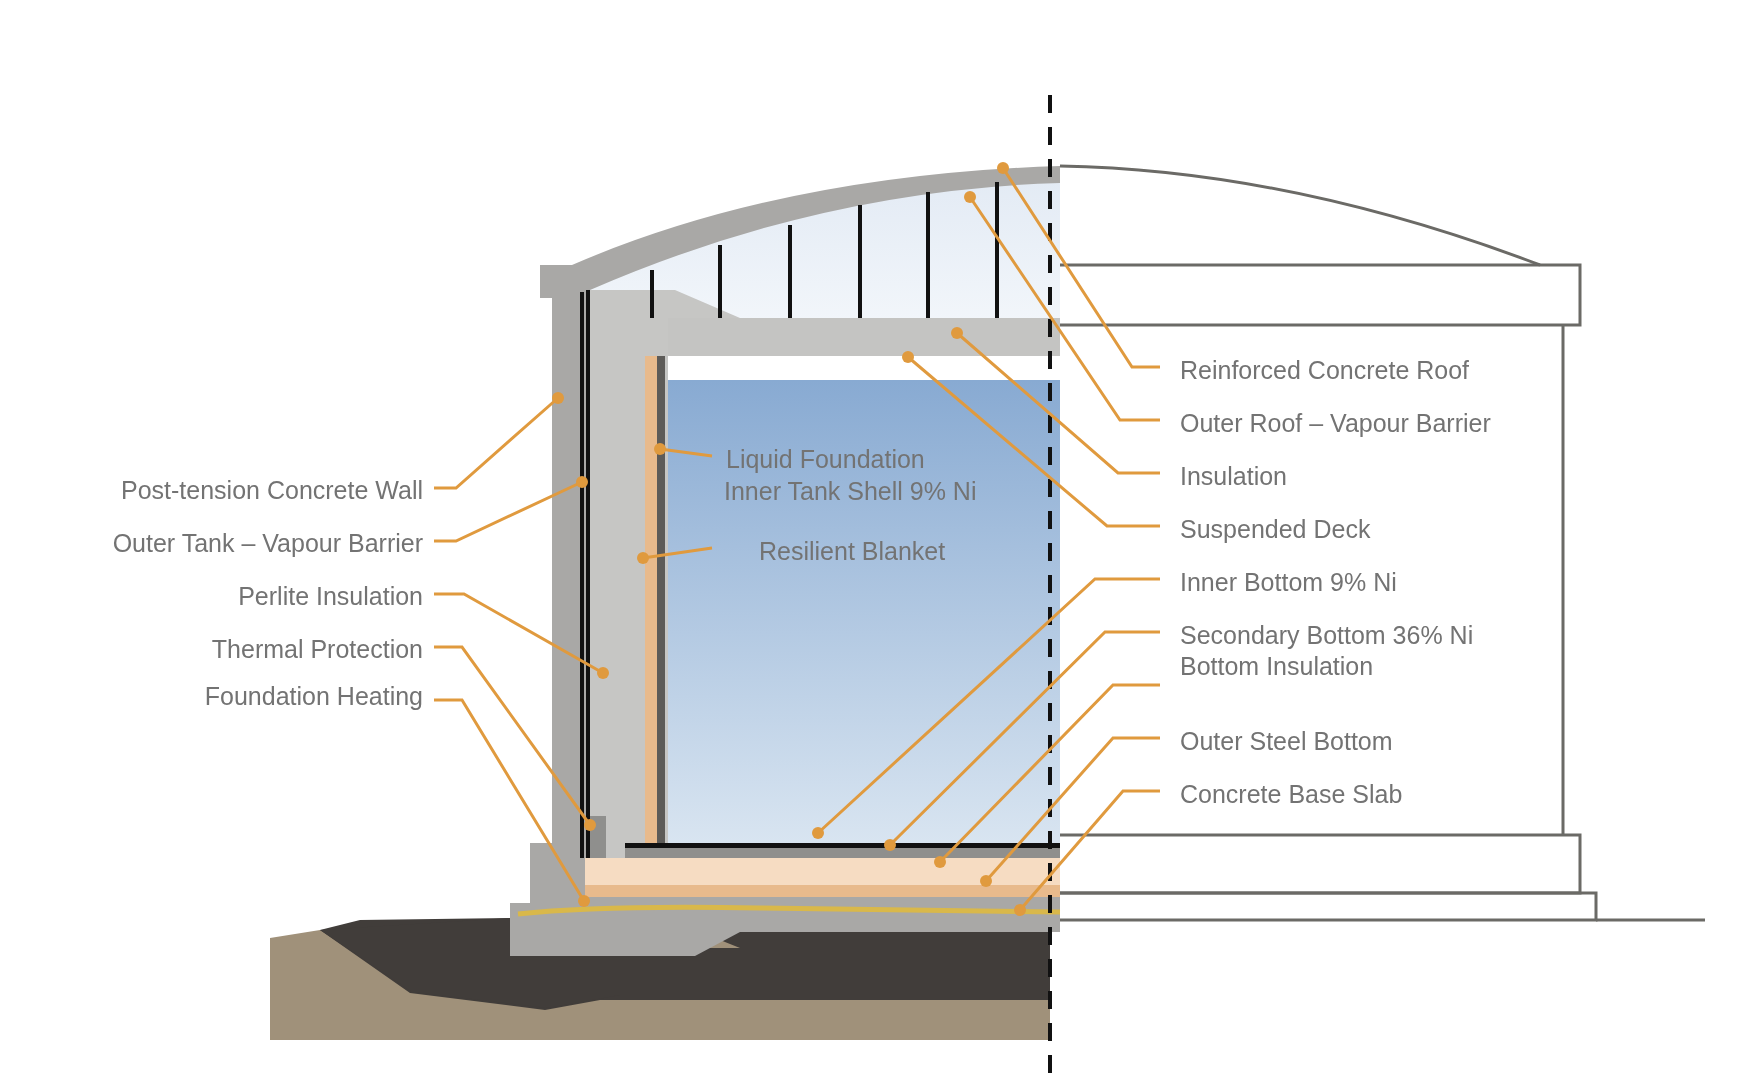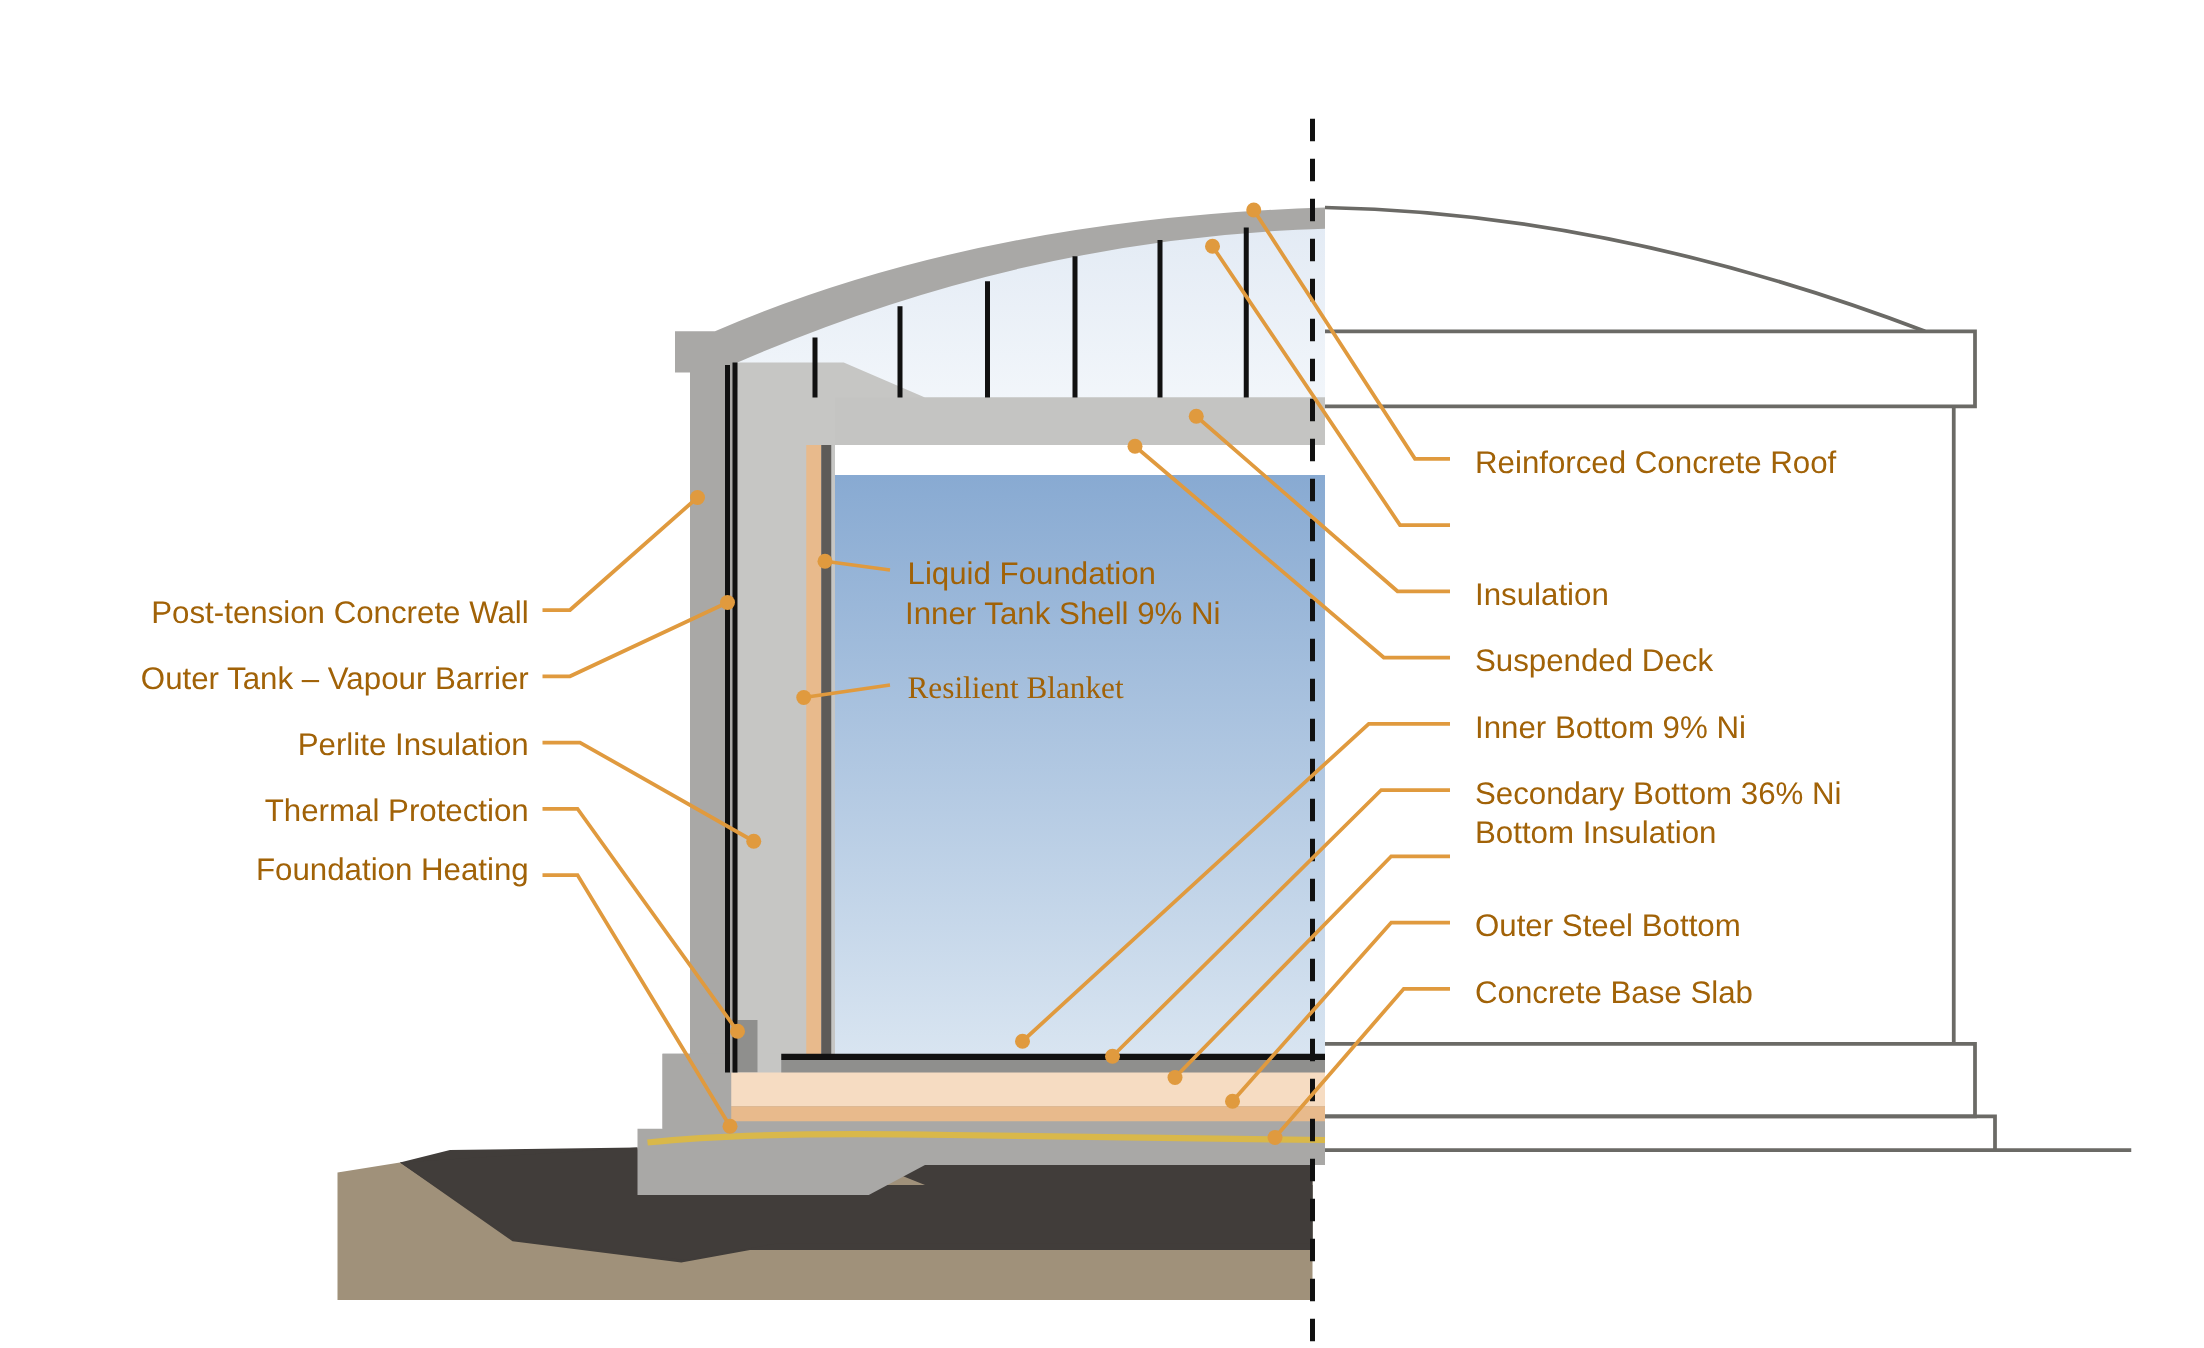--- a/index.html
+++ b/index.html
@@ -3,21 +3,21 @@
 <meta charset="utf-8">
 <style>
   html, body { margin: 0; padding: 0; background: #ffffff; }
   body { width: 1763px; height: 1078px; overflow: hidden; position: relative; }
   #stage { position: absolute; left: 0; top: 0; width: 1763px; height: 1078px; }
   .lbl {
     position: absolute;
     font-family: "Liberation Sans", sans-serif;
     font-size: 25px;
     line-height: 30px;
-    color: #a16207;
+    color: #737373;
     white-space: nowrap;
   }
   .lbl.right { text-align: right; }
 </style>
 </head>
 <body>
 
 <div id="stage">
   <svg id="art" width="1763" height="1078" viewBox="0 0 1763 1078">
     <defs>
@@ -124,24 +124,25 @@
   
   <div class="lbl right" style="right:1340px; top:528px;">Outer Tank – Vapour Barrier</div>
   <div class="lbl right" style="right:1340px; top:475px;">Post-tension Concrete Wall</div>
   <div class="lbl right" style="right:1340px; top:581px;text-align:center;">Perlite Insulation</div>
   <div class="lbl right" style="right:1340px; top:634px;">Thermal Protection</div>
   <div class="lbl right" style="right:1340px; top:681px;">Foundation Heating</div>
 
   
   <div class="lbl" style="left:726px; top:444px;">Liquid Foundation</div>
   <div class="lbl" style="left:724px; top:476px;">Inner Tank Shell 9% Ni</div>
-  <div class="lbl" style="left:726px; top:536px;font-family:Liberation Serif, serif;">Resilient Blanket</div>
+  <div class="lbl" style="left:759px; top:536px;">Resilient Blanket</div>
 
   
   <div class="lbl" style="left:1180px; top:355px;">Reinforced Concrete Roof</div>
+  <div class="lbl" style="left:1180px; top:408px;">Outer Roof – Vapour Barrier</div>
   <div class="lbl" style="left:1180px; top:461px;">Insulation</div>
   <div class="lbl" style="left:1180px; top:514px;">Suspended Deck</div>
   <div class="lbl" style="left:1180px; top:567px;">Inner Bottom 9% Ni</div>
   <div class="lbl" style="left:1180px; top:620px;">Secondary Bottom 36% Ni</div>
   <div class="lbl" style="left:1180px; top:651px;">Bottom Insulation</div>
   <div class="lbl" style="left:1180px; top:726px;">Outer Steel Bottom</div>
   <div class="lbl" style="left:1180px; top:779px;text-align:right;">Concrete Base Slab</div>
 </div>
 
 </body></html>

